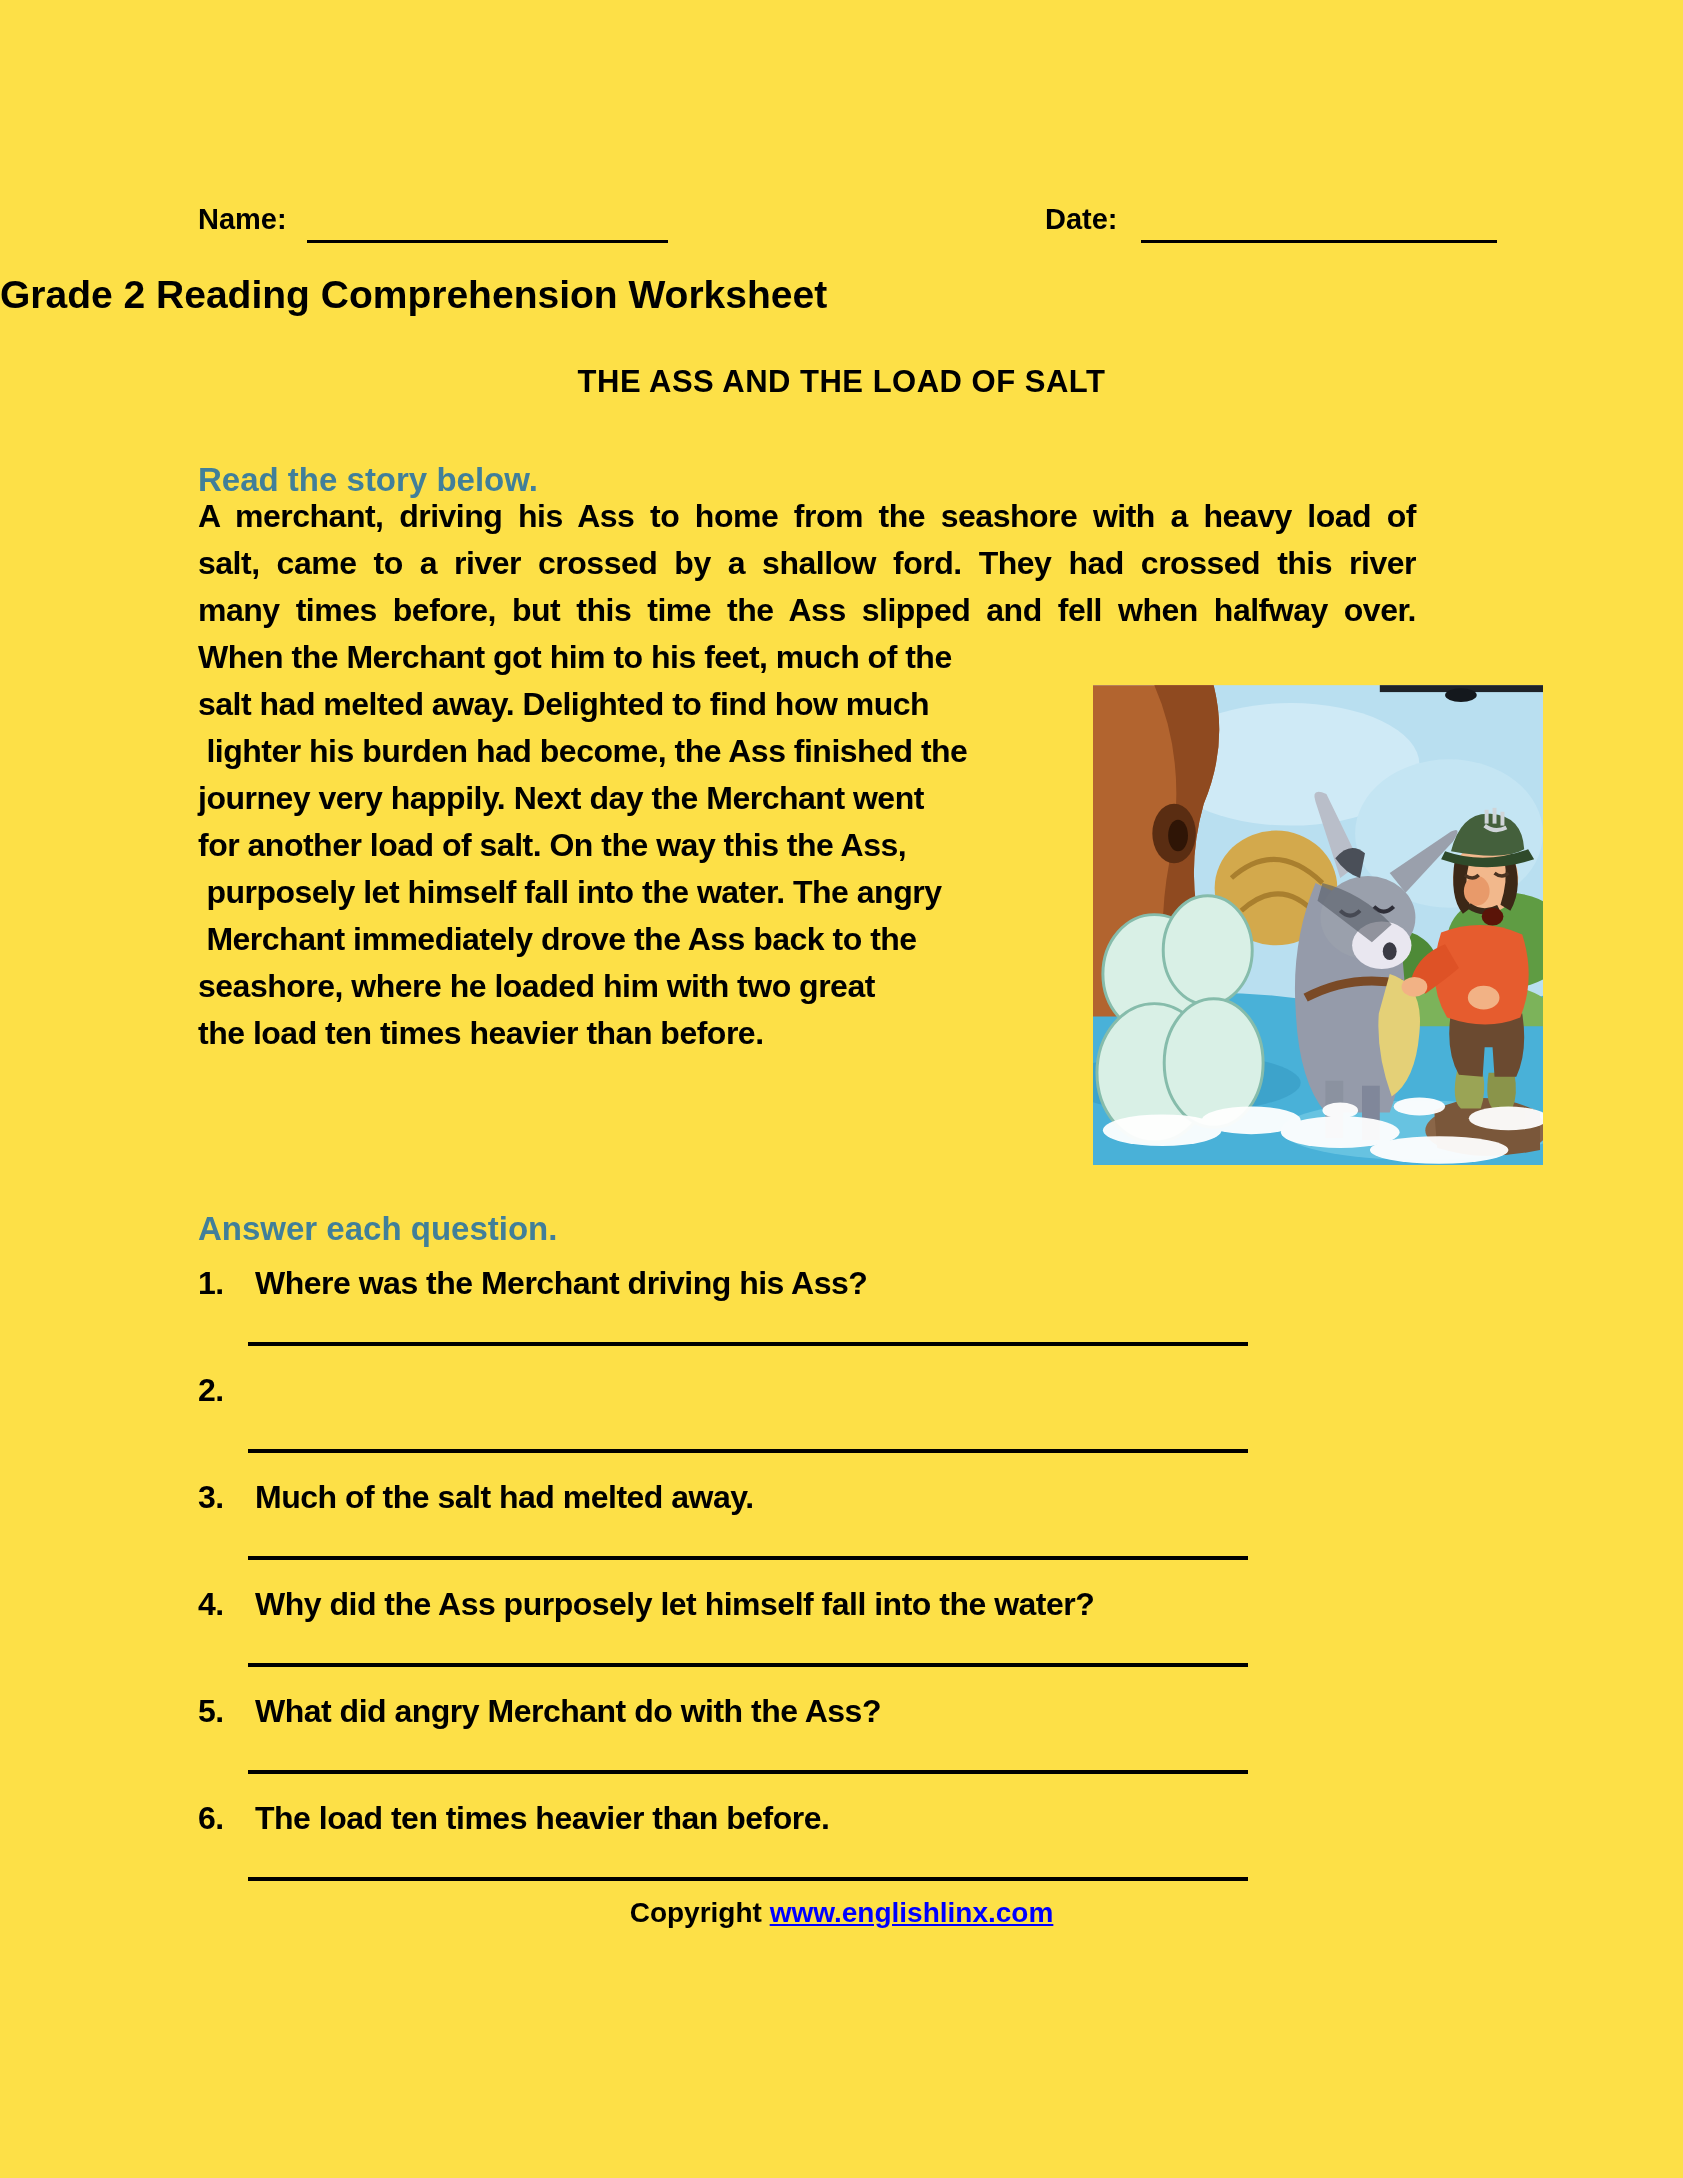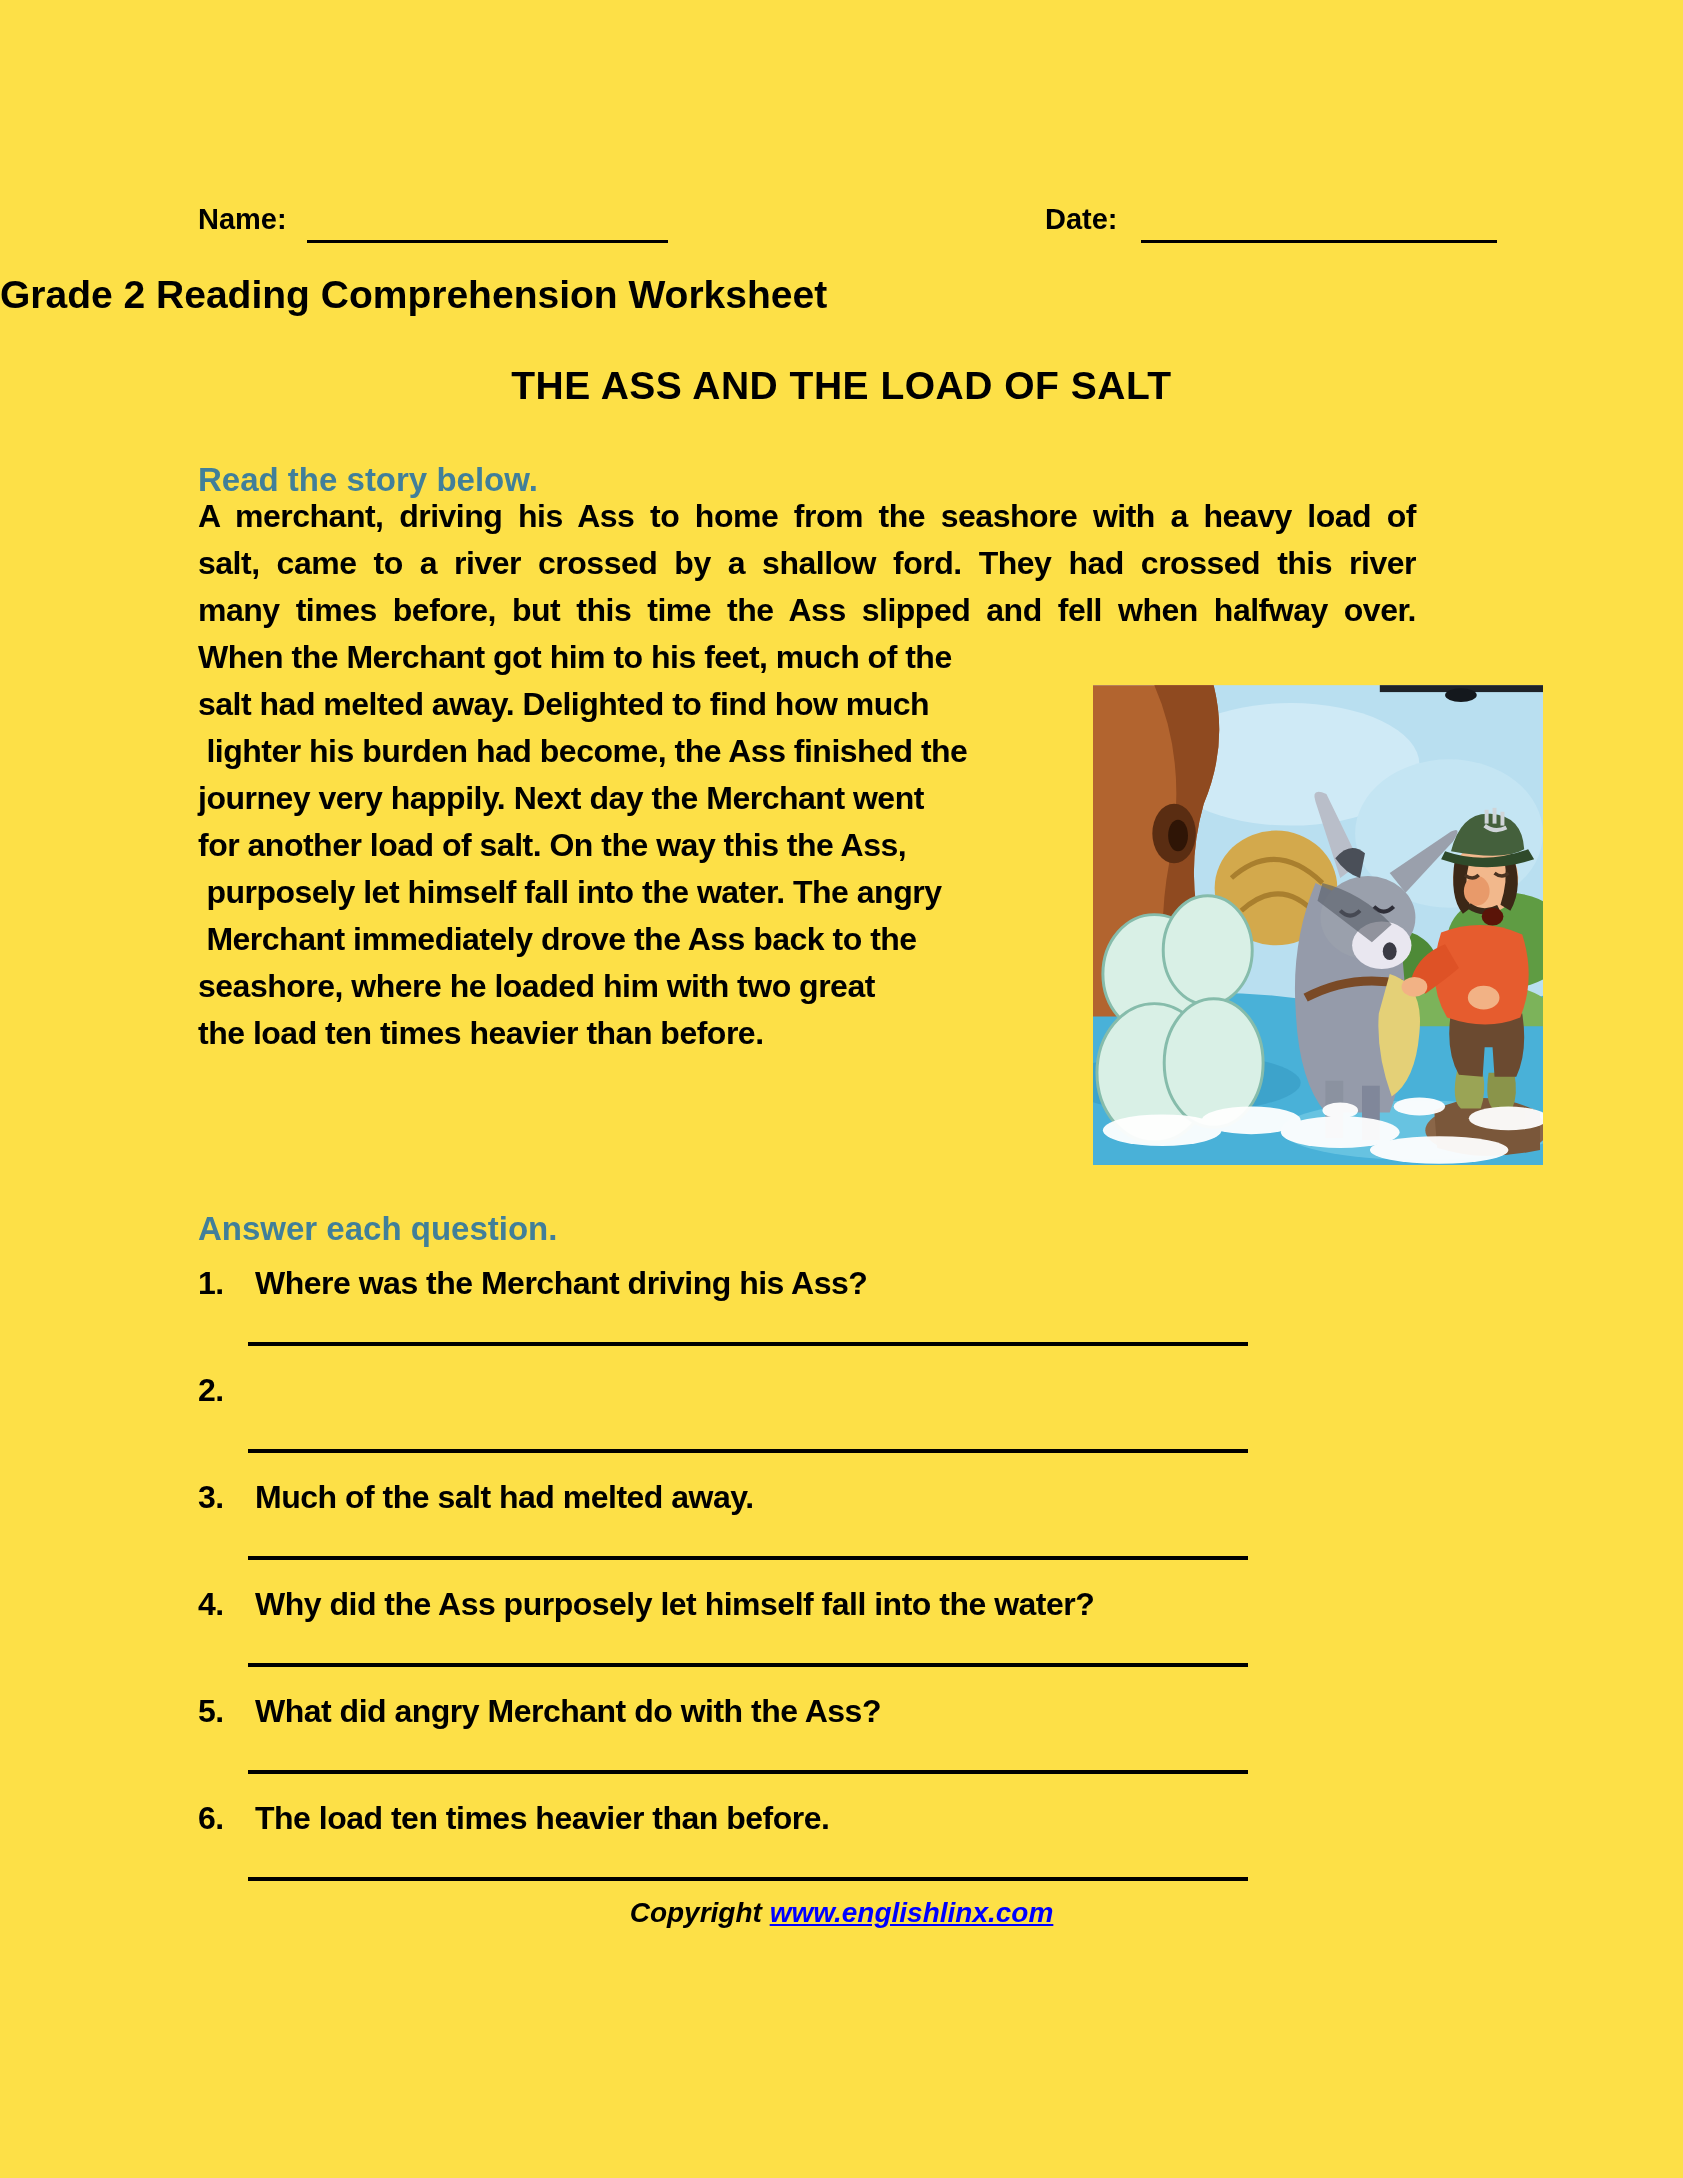--- a/index.html
+++ b/index.html
@@ -1,31 +1,31 @@
 <!DOCTYPE html>
 <html style="--teal: #417F99; --link: #0000FF;"><head>
 <meta charset="utf-8">
 <style>
   html,body{margin:0;padding:0;background:#fff;}
   .page{position:relative;width:1683px;height:2178px;background:#fde047;
         font-family:"Liberation Sans",sans-serif;font-weight:bold;color:#000;overflow:hidden;}
   .abs{position:absolute;}
   .label{font-size:29px;}
   .title{left:0;width:100%;font-size:39px;}
-  .subtitle{left:0;width:100%;text-align:center;font-size:39px;letter-spacing:0.5px;}
+  .subtitle{left:0;width:100%;text-align:center;font-size:31px;letter-spacing:0.5px;}
   .teal-heading{font-size:33px;color:var(--teal,#417F99);}
   .story{left:198px;top:493px;width:1228px;}
   .story-line{font-size:32px;line-height:47px;letter-spacing:-0.5px;white-space:pre-wrap;}
   .story-line.j{width:1218px;text-align:justify;text-align-last:justify;-moz-text-align-last:justify;white-space:normal;}
   .q-block{position:absolute;left:0;width:100%;height:107px;}
   .q-num{position:absolute;left:198px;top:0;font-size:32px;letter-spacing:-0.5px;}
   .q-text{position:absolute;left:255px;top:0;font-size:32px;letter-spacing:-0.5px;}
   .a-line{position:absolute;left:248px;top:77px;width:1000px;border-top:4px solid #000;height:0;}
   .illustration{left:1093px;top:685px;width:450px;height:480px;}
-  .footer{left:0;top:1897px;width:100%;text-align:center;font-size:28px;font-style:italic;}
+  .footer{left:0;top:1897px;width:100%;text-align:center;font-size:28px;}
   .footer a{color:var(--link,#0000FF);text-decoration:underline;font-weight:bold;}
   .name-line{left:307px;top:240px;width:361px;}
   .date-line{left:1141px;top:240px;width:356px;}
   .hline{border-bottom:3px solid #000;height:0;}
 </style>
 </head>
 <body>
 
 <div class="page">
 

